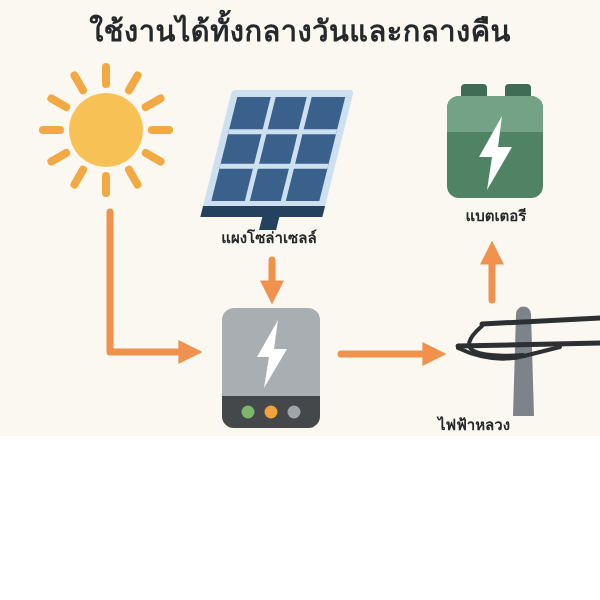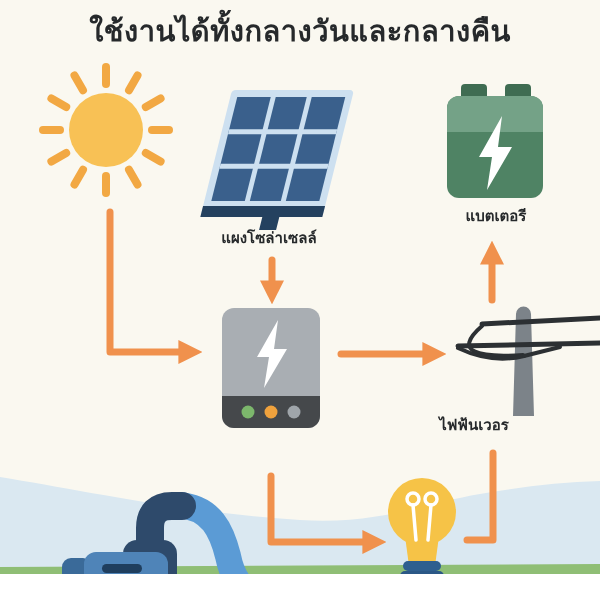--- a/index.html
+++ b/index.html
@@ -1,18 +1,18 @@
 <!DOCTYPE html>
 <html><head>
 <meta charset="utf-8">
 <style>
   html,body{margin:0;padding:0;}
   #stage{
     position:relative;
-    width:600px;height:574px;
+    width:600px;height:436px;
     background:#FAF8F0;
     overflow:hidden;
     font-family:"Liberation Sans","DejaVu Sans",sans-serif;
   }
   #stage svg{position:absolute;left:0;top:0;}
   .lbl{
     position:absolute;
     transform:translateX(-50%);
     color:#26292B;
     font-weight:700;
@@ -132,15 +132,15 @@
       <path d="M 278,320 L 257,357 L 269,357 L 264,388 L 287,349 L 274,349 Z" fill="#FFFFFF"></path>
       <circle cx="248" cy="412" r="6.5" fill="#7CB76C"></circle>
       <circle cx="271" cy="412" r="6.5" fill="#F0A23D"></circle>
       <circle cx="294" cy="412" r="6.5" fill="#9FA5AA"></circle>
     </g>
   </svg>
 
   <div class="lbl title">ใช้งานได้ทั้งกลางวันและกลางคืน</div>
   <div class="lbl node-label lbl-panel">แผงโซล่าเซลล์</div>
   <div class="lbl node-label lbl-battery">แบตเตอรี</div>
-  <div class="lbl node-label lbl-grid">ไฟฟ้นเวอร</div>
+  <div class="lbl node-label lbl-grid">ไฟฟ้าหลวง</div>
   <div class="lbl node-label lbl-load">โหลดใช้งาน</div>
 </div>
 
 </body></html>

